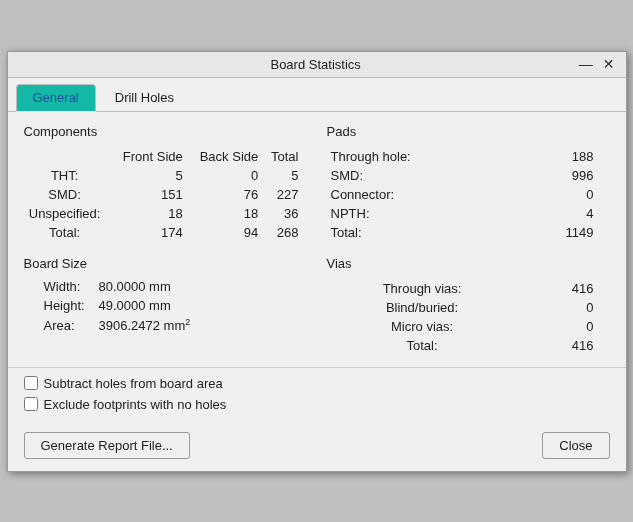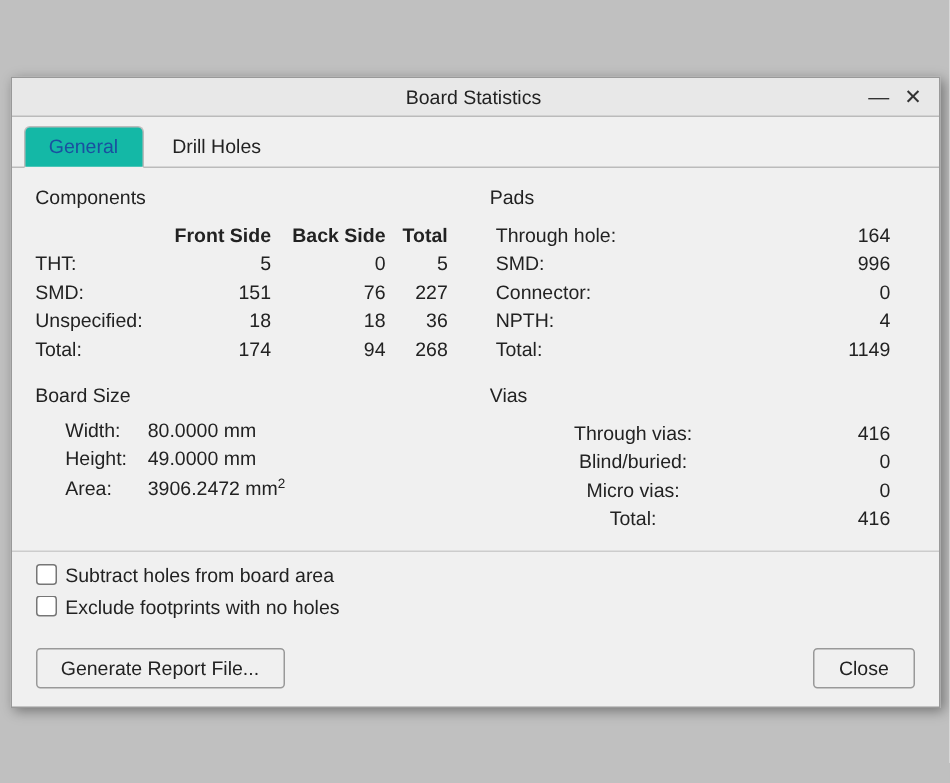--- a/index.html
+++ b/index.html
@@ -106,33 +106,33 @@
 
     .components-table {
       width: 100%;
       border-collapse: collapse;
       font-size: 13px;
       margin-bottom: 14px;
     }
 
     .components-table th {
       text-align: right;
-      font-weight: bold;
+      font-weight: normal;
       color: #222;
       padding: 2px 8px 2px 0;
     }
 
     .components-table td {
       text-align: right;
       padding: 2px 8px 2px 0;
       color: #222;
     }
 
     .components-table td:first-child {
-      text-align: left;
+      text-align: center;
       padding-left: 0;
     }
 
     .pads-table {
       width: 100%;
       border-collapse: collapse;
       font-size: 13px;
       margin-bottom: 14px;
     }
 
@@ -319,21 +319,21 @@
       </div>
 
       <div class="right-col">
 
         <div>
           <div class="section-title">Pads</div>
           <table class="pads-table">
             <tbody id="pads-tbody">
             <tr>
     <td>Through hole:</td>
-    <td>164</td>
+    <td>188</td>
   </tr>
                 <tr>
     <td>SMD:</td>
     <td>996</td>
   </tr>
                 <tr>
     <td>Connector:</td>
     <td>0</td>
   </tr>
                 <tr>

